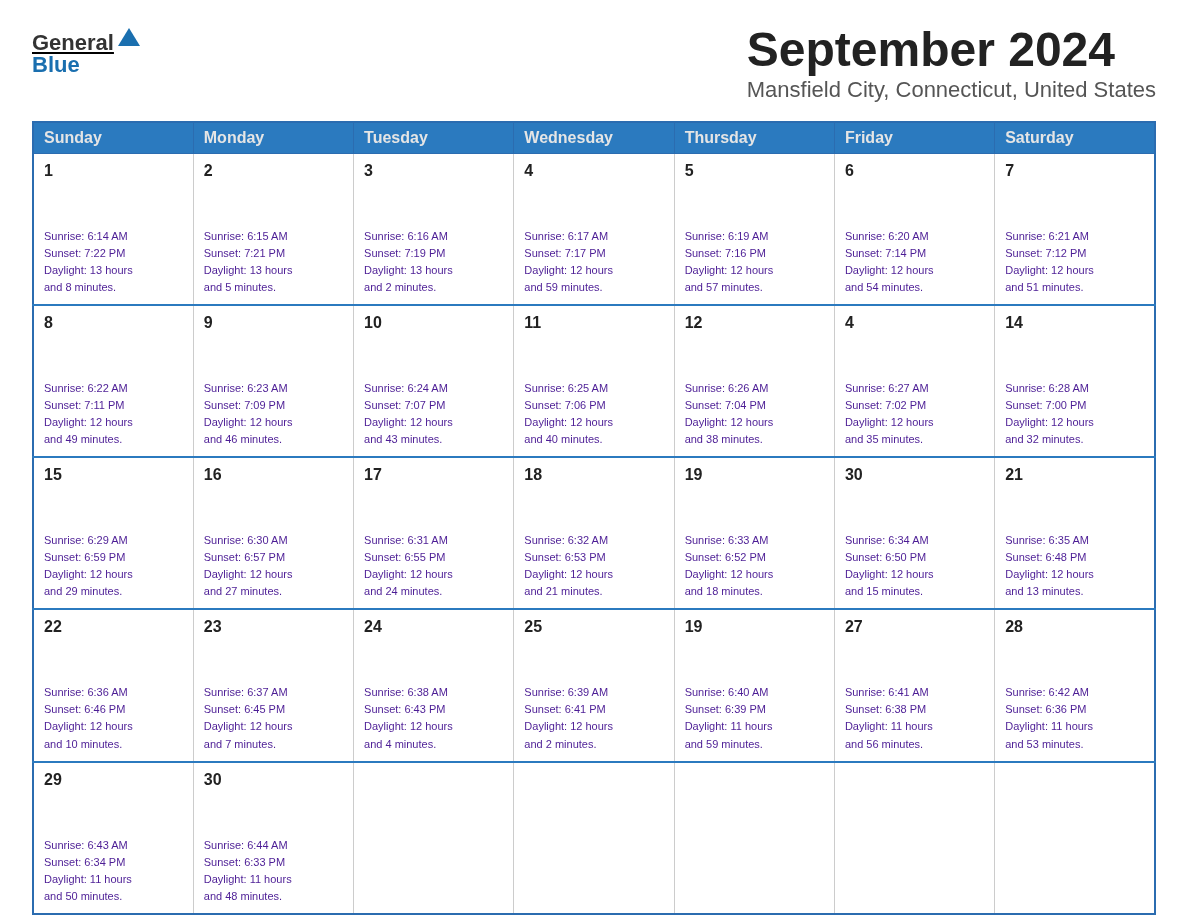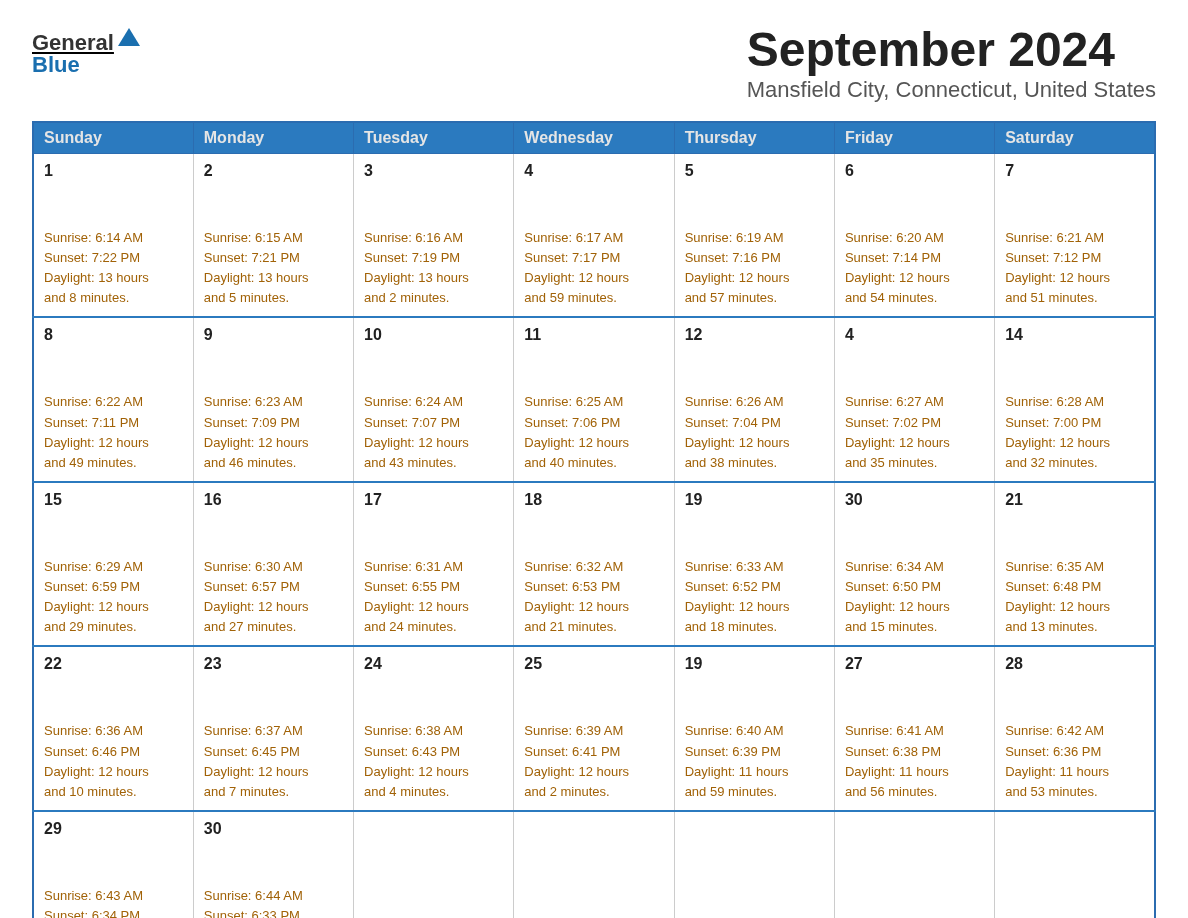--- a/index.html
+++ b/index.html
@@ -67,22 +67,22 @@
       border-bottom: 2px solid #2b6cb0;
     }
     .day-number {
       font-size: 16px;
       font-weight: bold;
       color: #222;
       display: block;
       margin-bottom: 4px;
     }
     .day-info {
-      font-size: 13px;
-      color: #a16207;
+      font-size: 11px;
+      color: #4c1d95;
       line-height: 1.55;
       margin-top: 48px;
     }
     .empty-cell {
       background: #fff;
     }
     .row-separator td {
       border-top: 2px solid #2b7abf;
     }
   </style>

